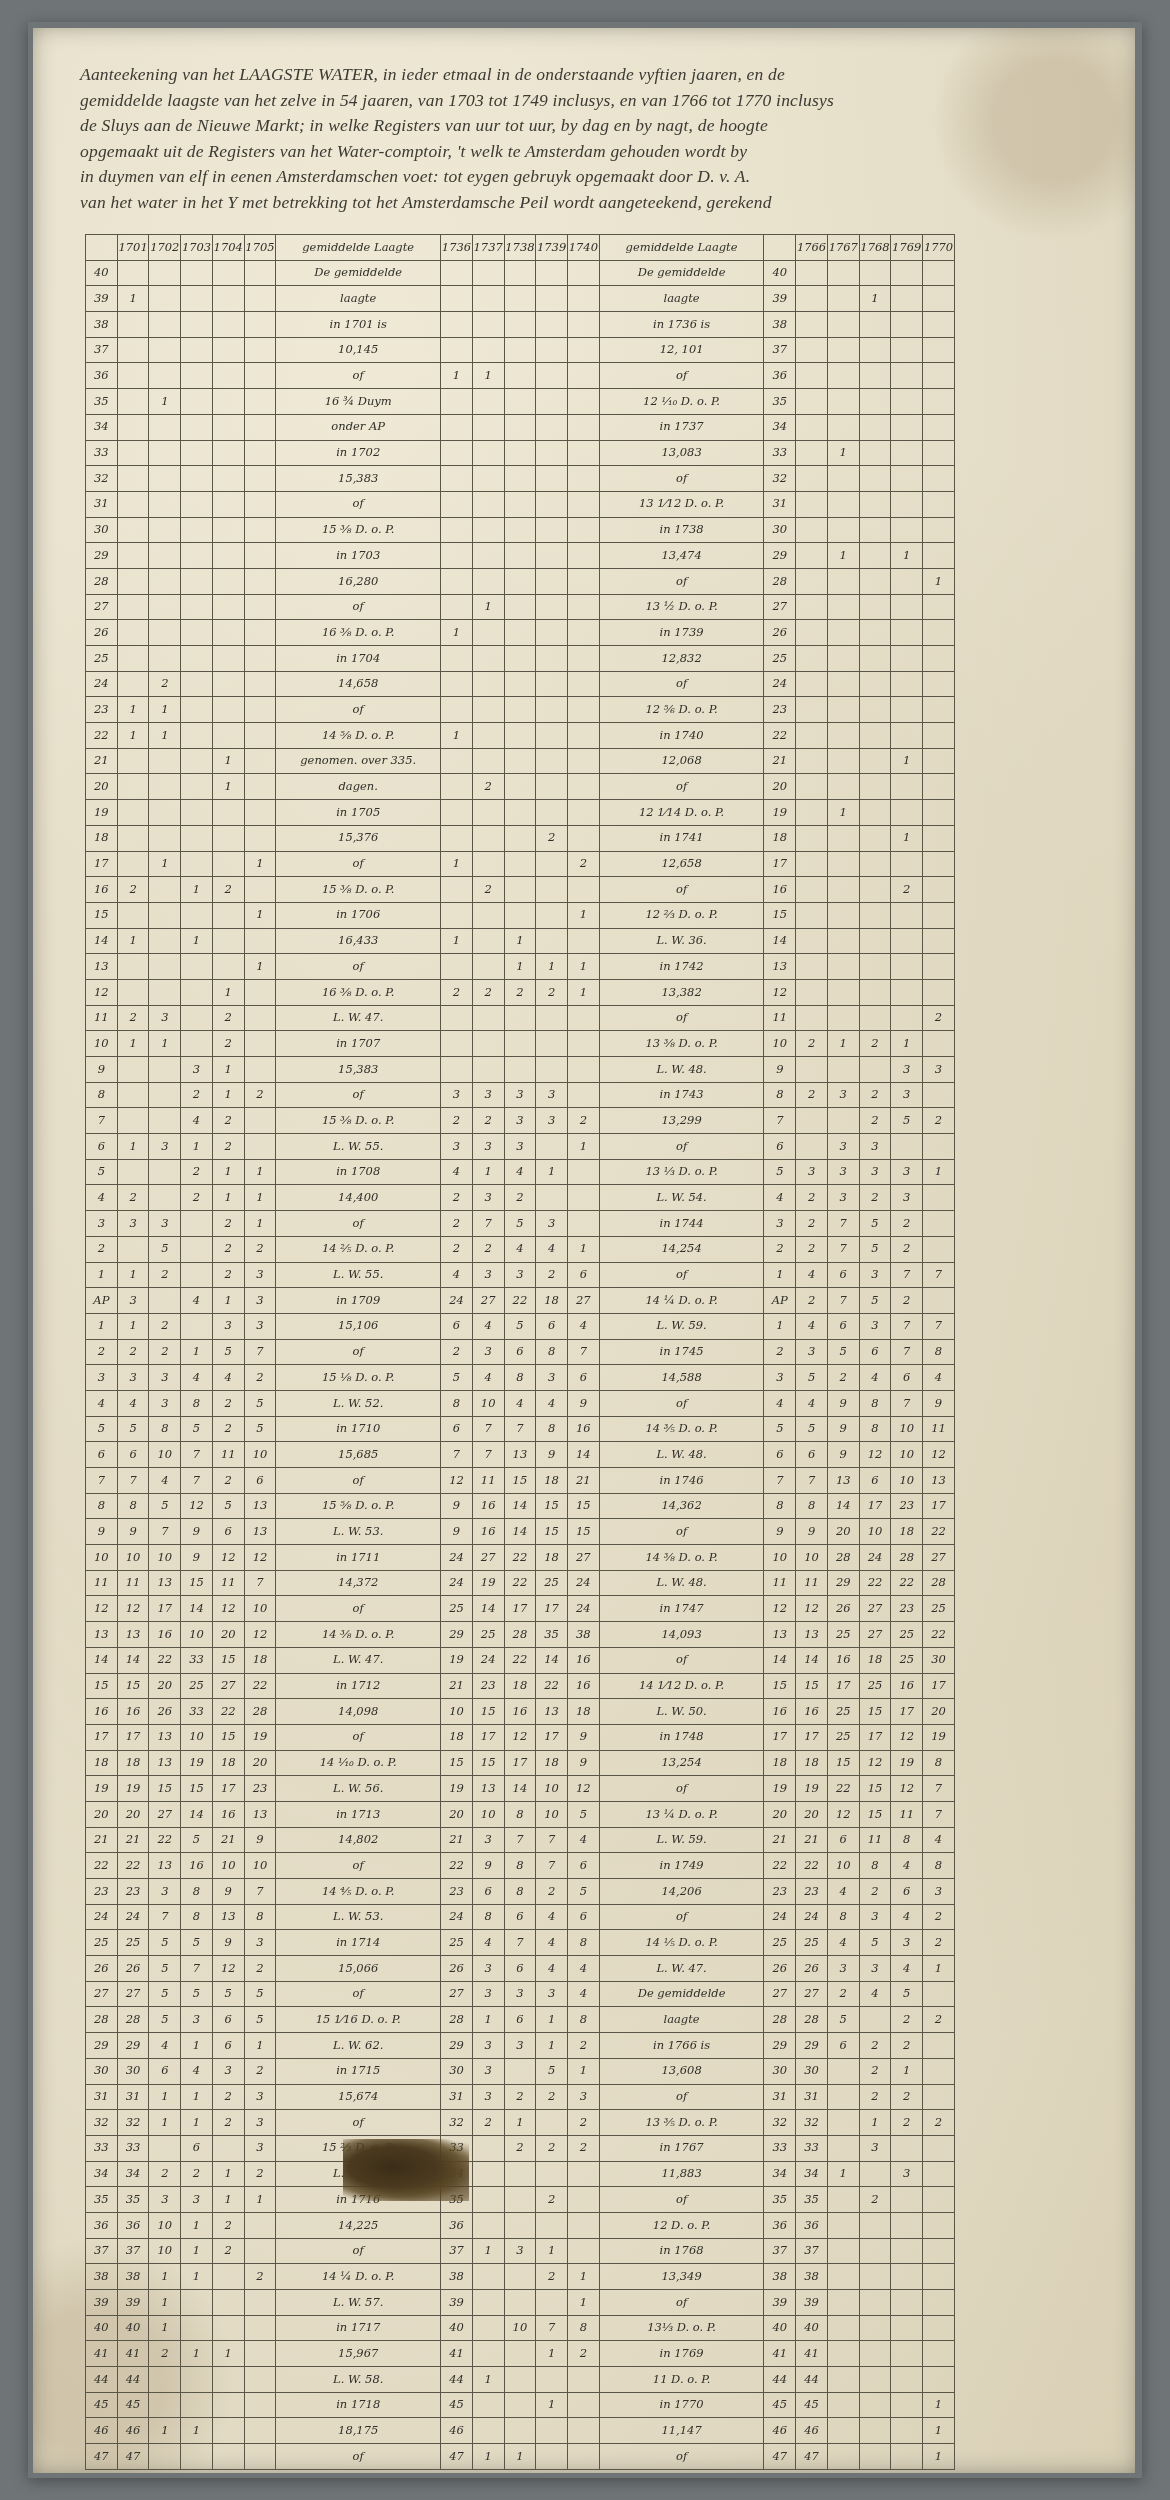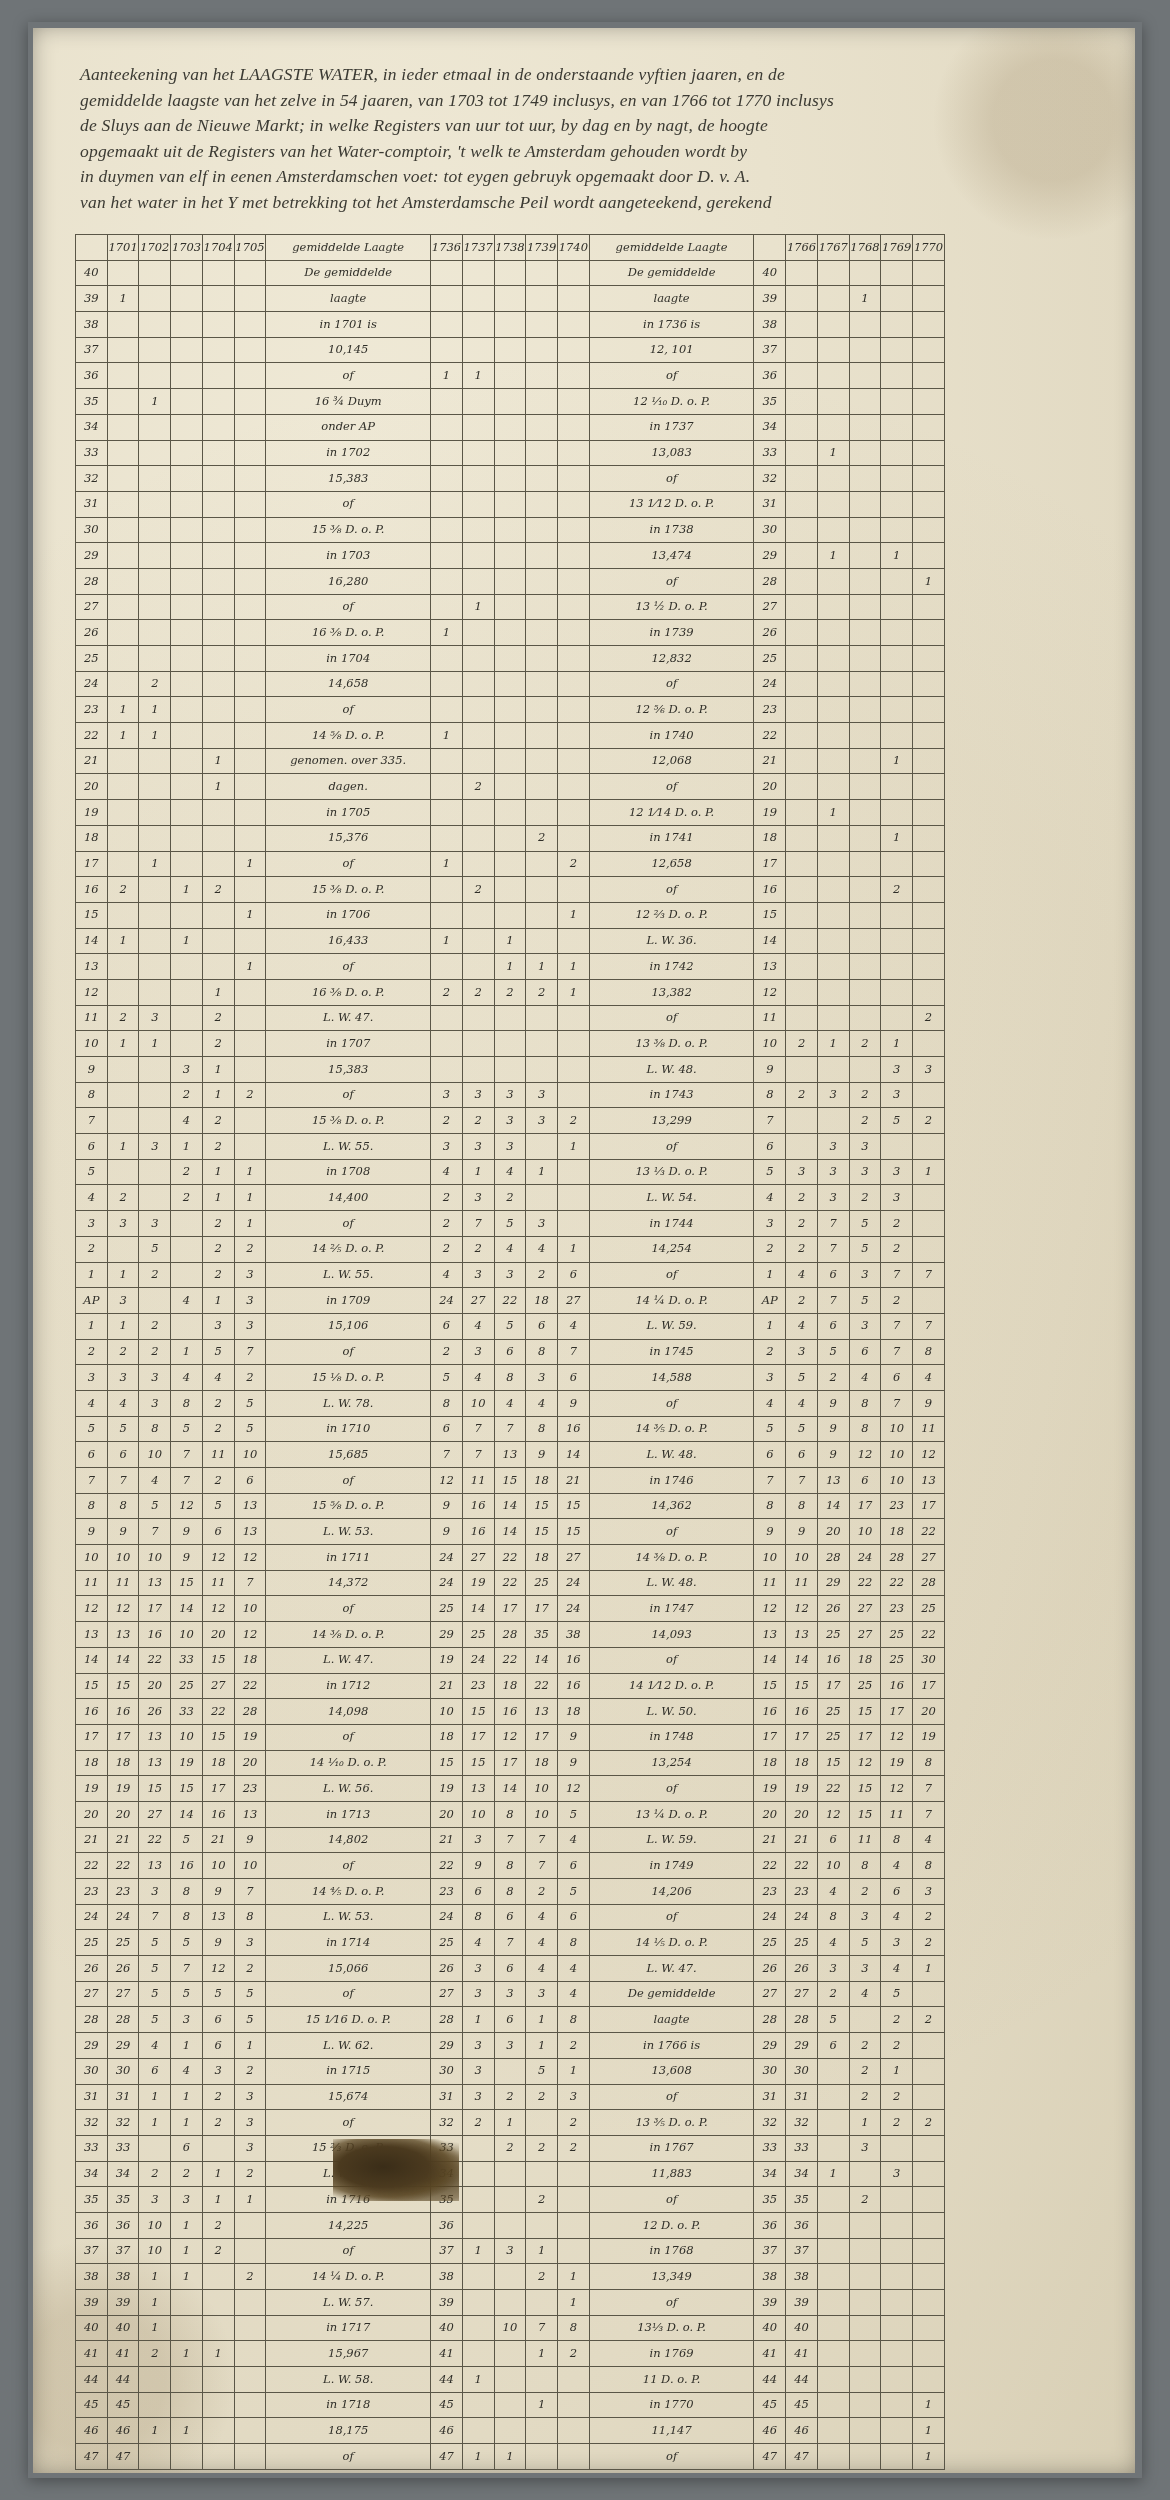--- a/index.html
+++ b/index.html
@@ -37,21 +37,21 @@
     font-family:Liberation Serif, serif;
     font-style:italic;
     font-size:17.5px;
     line-height:25.5px;
     letter-spacing:.2px;
   }
   #heading .l{display:block;white-space:nowrap;}
 
   
   #tablewrap{
-    position:absolute; left:47px; top:212px;
+    position:absolute; left:57px; top:212px;
     width:870px; height:2176px;
   }
   table.grid{
     border-collapse:collapse;
     width:100%;
     table-layout:fixed;
     color:#2f2e28;
     font-family:"DejaVu Serif", serif;
     font-style:italic;
   }
@@ -1044,21 +1044,21 @@
             <td class="yr">6</td>
             <td class="yr">4</td>
           </tr>
           <tr>
             <td class="num">4</td>
             <td class="yr">4</td>
             <td class="yr">3</td>
             <td class="yr">8</td>
             <td class="yr">2</td>
             <td class="yr">5</td>
-            <td class="mid">L. W. 78.</td>
+            <td class="mid">L. W. 52.</td>
             <td class="yr">8</td>
             <td class="yr">10</td>
             <td class="yr">4</td>
             <td class="yr">4</td>
             <td class="yr">9</td>
             <td class="mid">of</td>
             <td class="num">4</td>
             <td class="yr">4</td>
             <td class="yr">9</td>
             <td class="yr">8</td>

